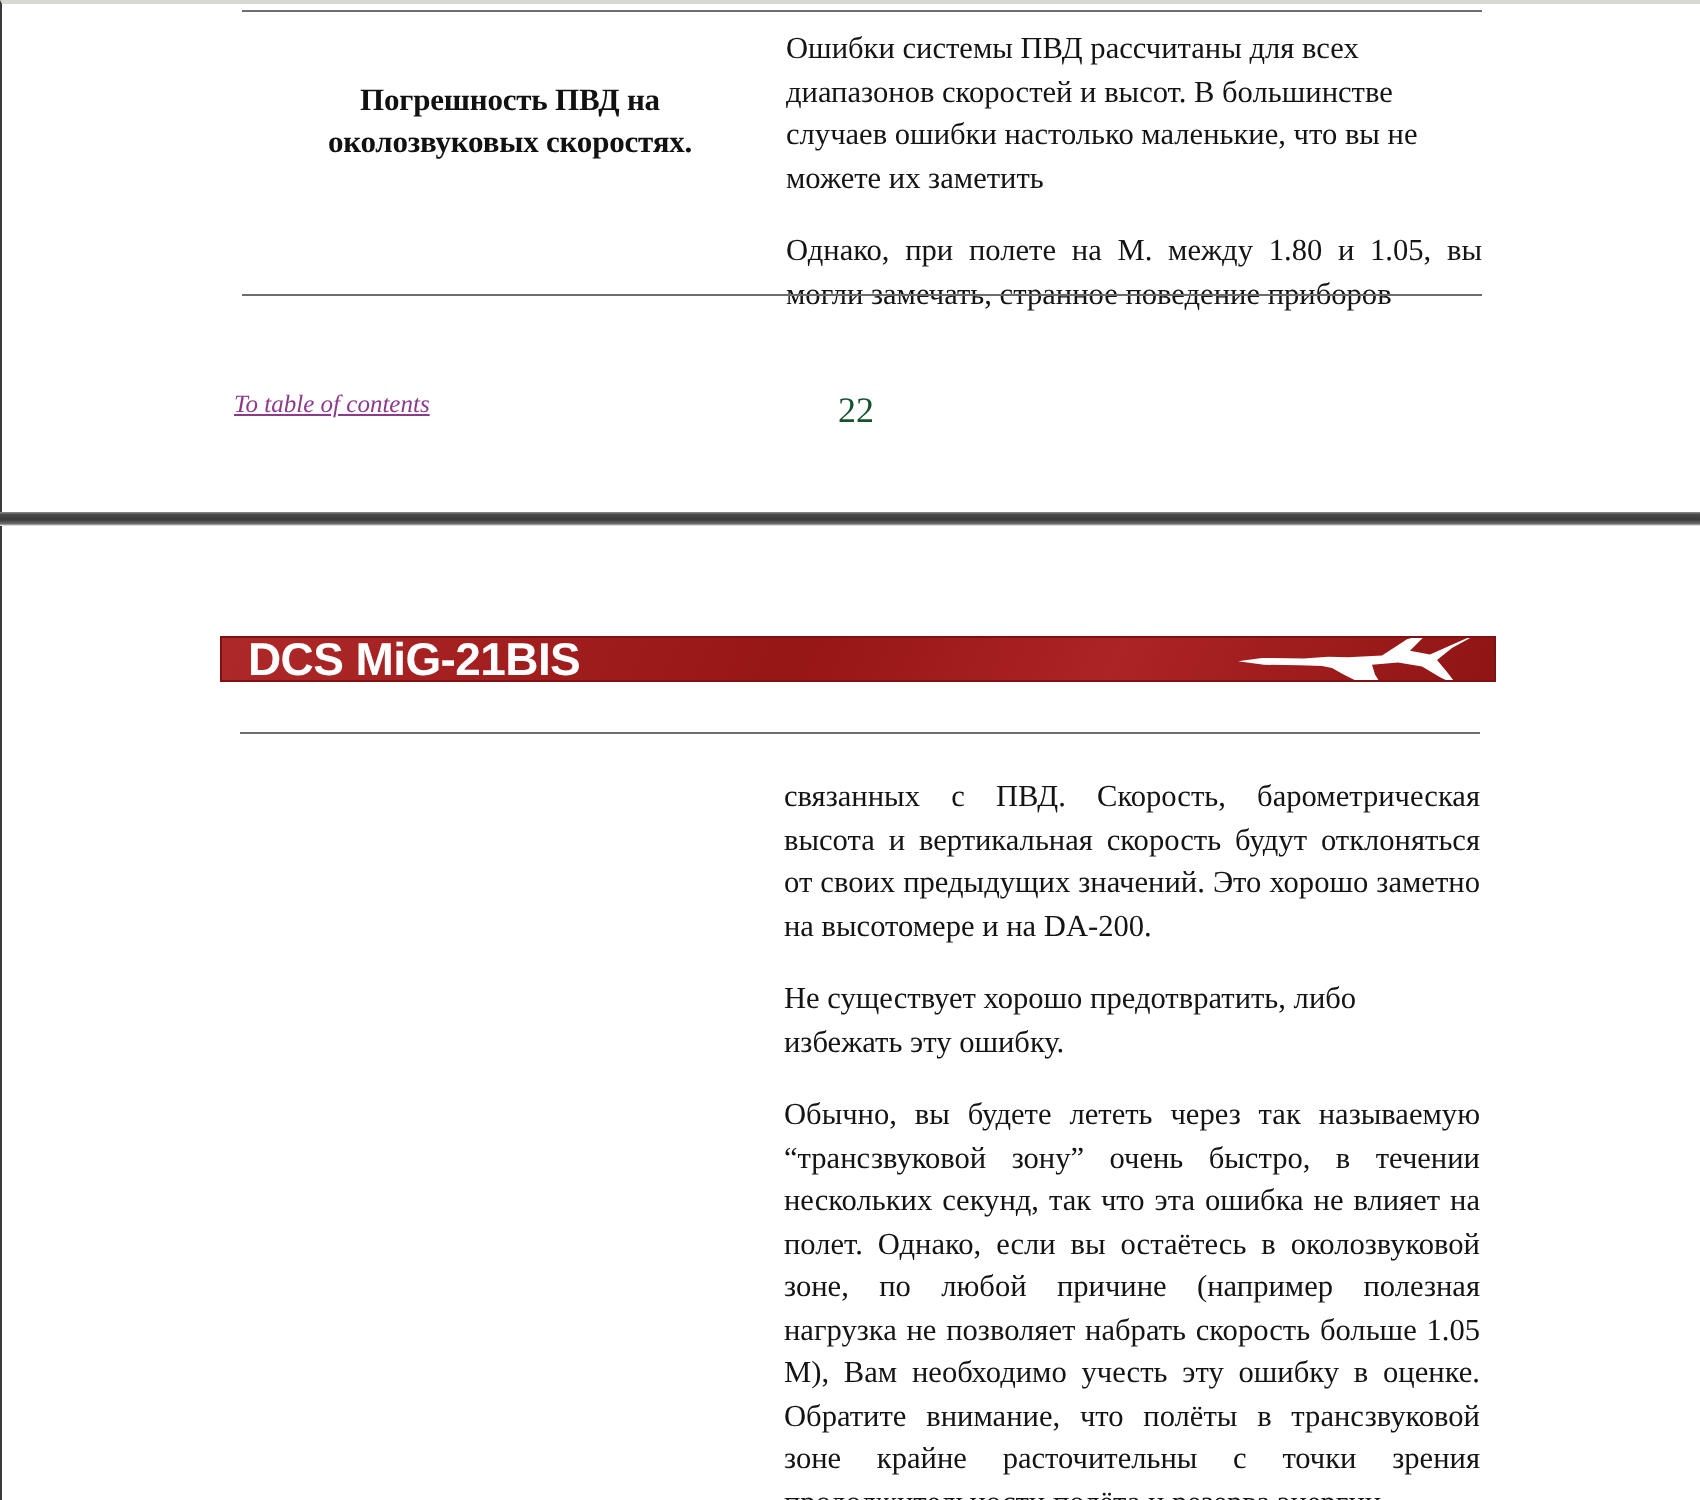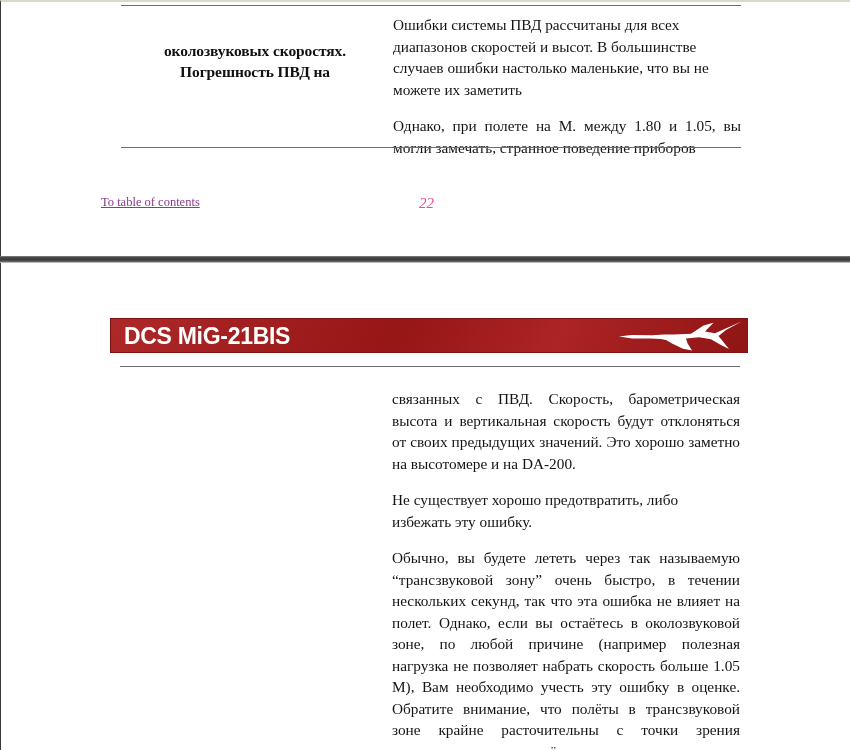--- a/index.html
+++ b/index.html
@@ -105,43 +105,43 @@
   
   .footer {
     position: absolute;
     left: 100px;
     top: 193px;
     width: 640px;
     height: 20px;
   }
   .toc-link {
     position: absolute;
-    left: 0;
-    top: 0;
+    left: 16px;
+    top: 0;
+    font-style: italic;
     font-size: 12.5px;
     color: #8c3a8c;
     text-decoration: underline;
     white-space: nowrap;
   }
   .page-number {
     position: absolute;
     left: 318px;
     top: 0;
-    font-size: 15px;
-    color: #ec4899;
-    font-style: italic;
+    font-size: 18px;
+    color: #14532d;
   }
 
   
   .banner {
     position: absolute;
     left: 110px;
     top: 318px;
     width: 638px;
-    height: 35px;
+    height: 23px;
     background: #a81818;
     background-image:
       linear-gradient(115deg, rgba(255,255,255,0.07) 0%, rgba(0,0,0,0.10) 45%, rgba(255,255,255,0.05) 70%, rgba(0,0,0,0.14) 100%);
     border: 1px solid #7d1212;
     box-sizing: border-box;
     overflow: hidden;
   }
   .banner-title {
     position: absolute;
     left: 13px;
@@ -188,22 +188,22 @@
   <div class="page page-top">
 
     <div class="content" style="top:3px;">
       <div class="rule"></div>
     </div>
 
     <div class="content" style="top:12px;">
       <div class="two-col">
 
         <div class="col-left" style="top:26px;">
+          <div class="heading">Погрешность ПВД на</div>
           <div class="heading">околозвуковых скоростях.</div>
-          <div class="heading">Погрешность ПВД на</div>
         </div>
 
         <div class="col-right">
           <p class="para nojust">Ошибки системы ПВД рассчитаны для всех диапазонов скоростей и высот. В большинстве случаев ошибки настолько маленькие, что вы не можете их заметить</p>
           <p class="para">Однако, при полете на М. между 1.80 и 1.05, вы могли замечать, странное поведение приборов</p>
         </div>
 
       </div>
     </div>
 

